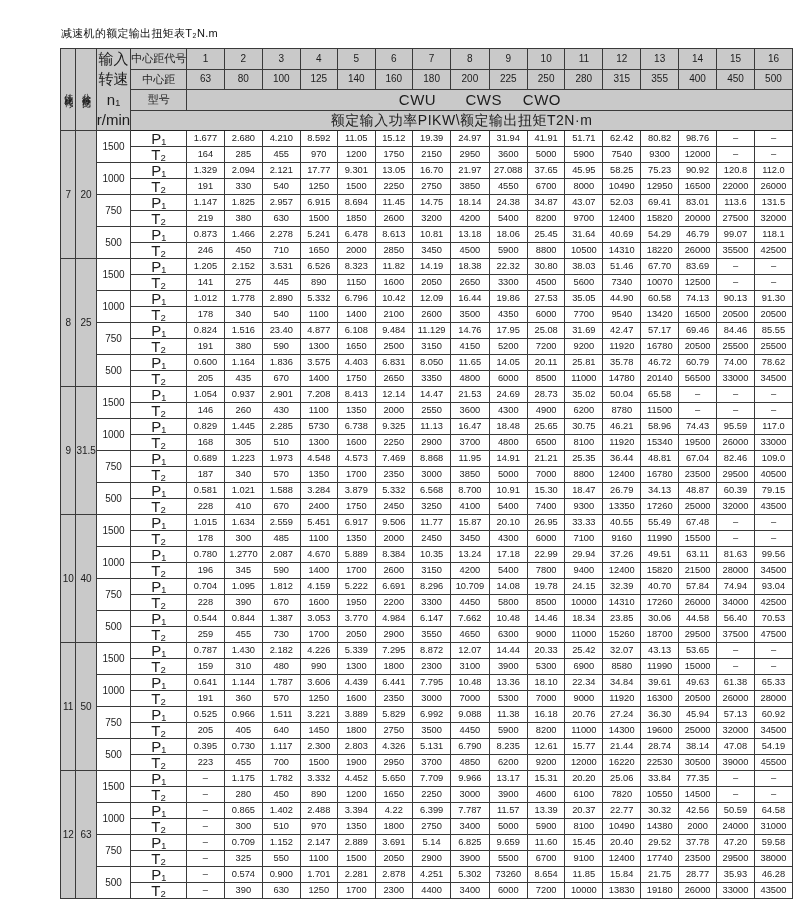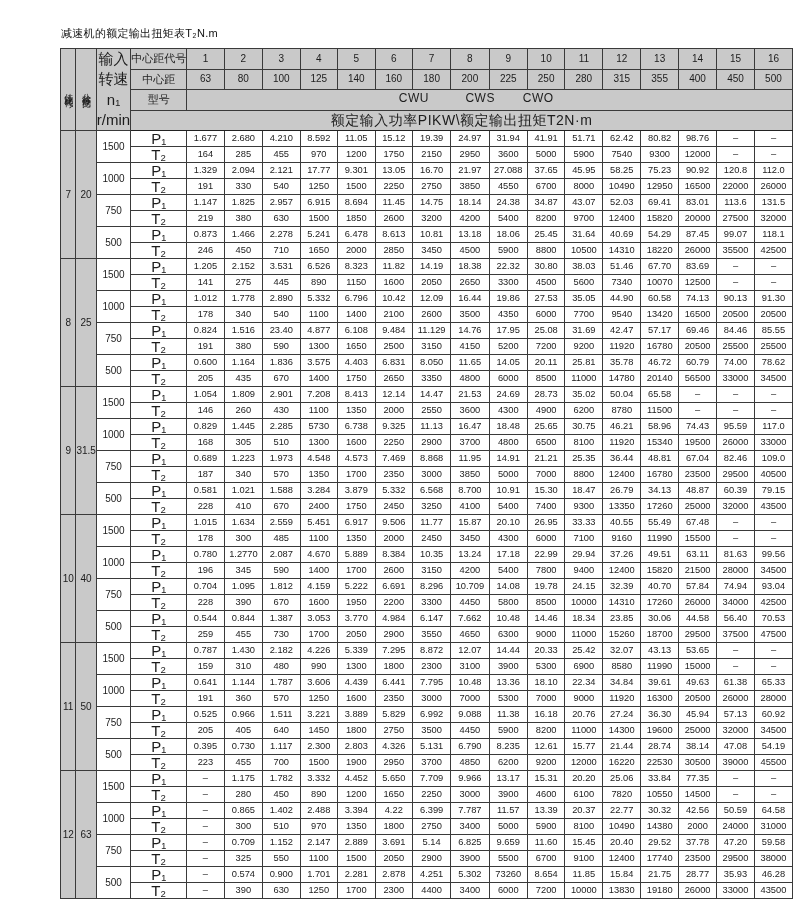--- a/index.html
+++ b/index.html
@@ -13,21 +13,21 @@
   .g{background:#c9c9c9}
   .vert{writing-mode:vertical-rl;text-orientation:upright;font-size:9px;letter-spacing:1.5px;padding:3px 0}
   .speedh{font-size:15px;white-space:pre-line;line-height:1.35}
   .tiny{font-size:11px}
   .code{font-size:10px}
   .val{font-size:9.3px}
   .rpm{font-size:10px}
   .pt{font-size:15px}
   .power{font-size:14px;letter-spacing:.5px}
   .models{position:relative}
-  .models span{position:absolute;top:2px;font-size:12px;letter-spacing:.5px}
+  .models span{position:absolute;top:2px;font-size:15px;letter-spacing:.5px}
   .models span:nth-child(1){left:35%}
   .models span:nth-child(2){left:46%}
   .models span:nth-child(3){left:55.5%}
   tr.hrow td{height:16px}
   tr.gtop td{border-top:1.6px solid #222}
   tr.hsep td{border-bottom:1.6px solid #222}
 </style>
 </head>
 <body>
 
@@ -240,21 +240,21 @@
           <td class="val">5.241</td>
           <td class="val">6.478</td>
           <td class="val">8.613</td>
           <td class="val">10.81</td>
           <td class="val">13.18</td>
           <td class="val">18.06</td>
           <td class="val">25.45</td>
           <td class="val">31.64</td>
           <td class="val">40.69</td>
           <td class="val">54.29</td>
-          <td class="val">87.45</td>
+          <td class="val">46.79</td>
           <td class="val">99.07</td>
           <td class="val">118.1</td>
         </tr>
         <tr>
           <td class="pt">T₂</td>
           <td class="val">246</td>
           <td class="val">450</td>
           <td class="val">710</td>
           <td class="val">1650</td>
           <td class="val">2000</td>
@@ -427,21 +427,21 @@
           <td class="val">56500</td>
           <td class="val">33000</td>
           <td class="val">34500</td>
         </tr>
         <tr class="gtop">
           <td class="g code" rowspan="8">9</td>
           <td class="g code" rowspan="8">31.5</td>
           <td class="rpm" rowspan="2">1500</td>
           <td class="pt">P₁</td>
           <td class="val">1.054</td>
-          <td class="val">1.809</td>
+          <td class="val">0.937</td>
           <td class="val">2.901</td>
           <td class="val">7.208</td>
           <td class="val">8.413</td>
           <td class="val">12.14</td>
           <td class="val">14.47</td>
           <td class="val">21.53</td>
           <td class="val">24.69</td>
           <td class="val">28.73</td>
           <td class="val">35.02</td>
           <td class="val">50.04</td>

